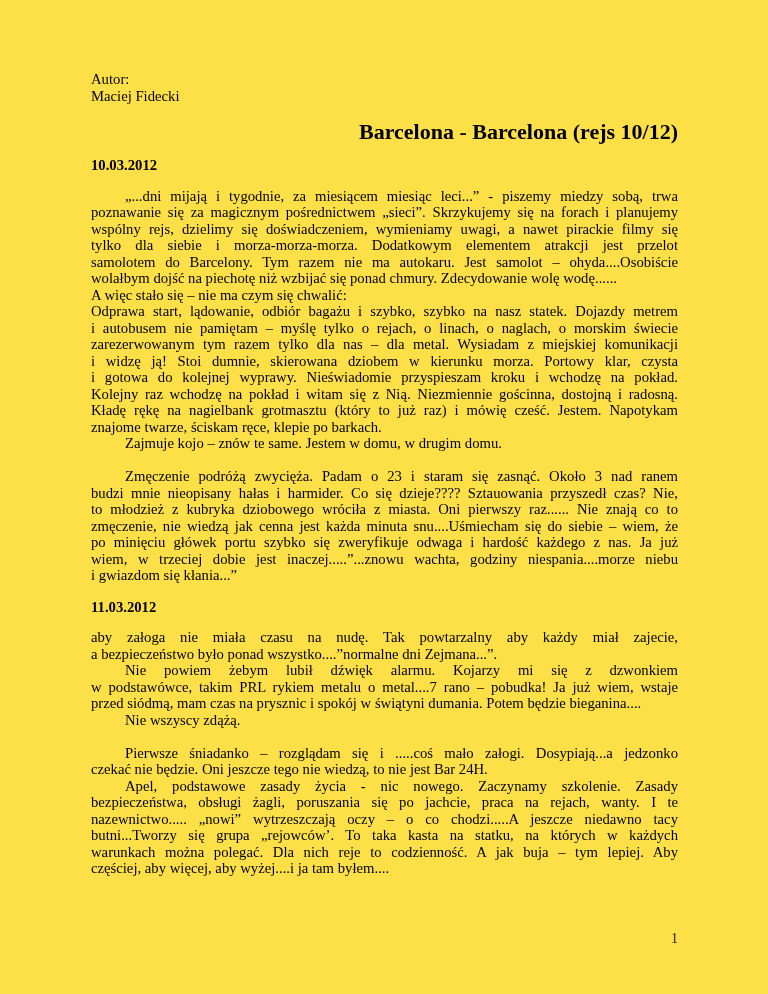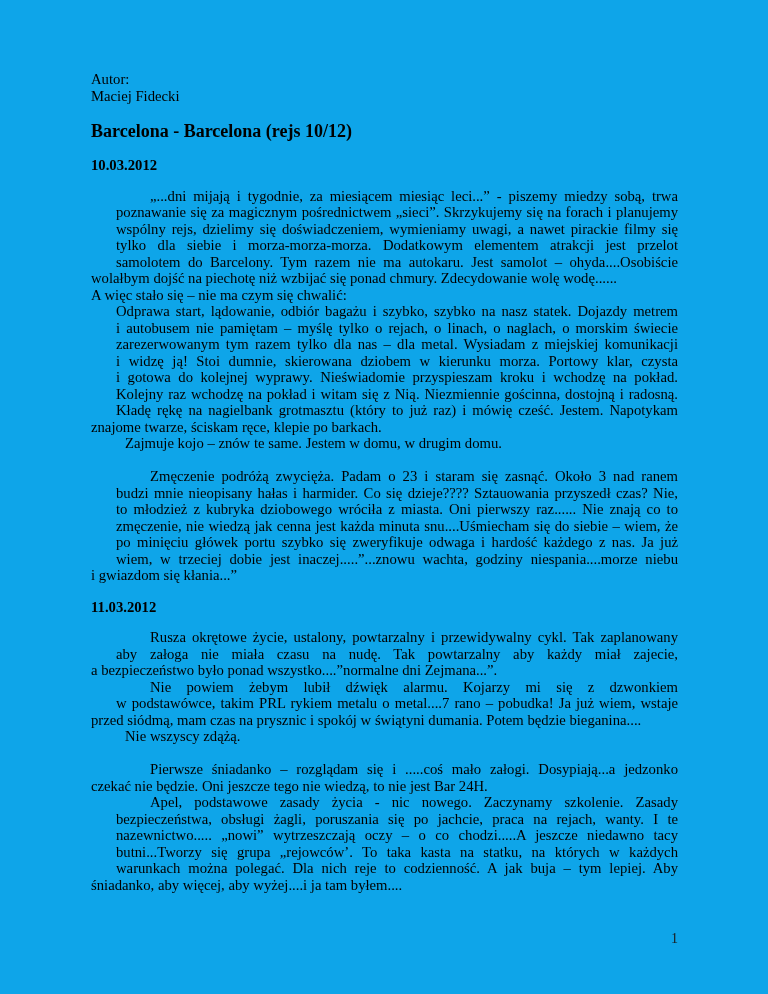--- a/index.html
+++ b/index.html
@@ -1,47 +1,47 @@
 <!DOCTYPE html>
 <html><head>
 <meta charset="utf-8">
 <style>
   html, body { margin: 0; padding: 0; background: #ffffff; }
   .page {
     position: relative;
     width: 768px;
     height: 994px;
-    background: #0ea5e9;
+    background: #fde047;
     color: #000000;
     font-family: "Liberation Serif", "DejaVu Serif", serif;
     font-size: 14.7px;
     overflow: hidden;
   }
   .content {
     position: absolute;
     left: 91px;
     top: 71px;
     width: 587px;
   }
   .ln { line-height: 16.5px; }
   .title {
-    font-size: 18px;
+    font-size: 22px;
     font-weight: bold;
-    text-align: left;
+    text-align: right;
     margin: 17px 0 0 0;
     line-height: 21px;
   }
   .date-heading {
     font-weight: bold;
     line-height: 16.5px;
     margin: 15px 0 14px 0;
   }
   .para { margin: 0; }
   .para.space { margin-top: 16.5px; }
-  .para .ln.just { text-align: justify; text-align-last: justify; margin-left: 25px; }
+  .para .ln.just { text-align: justify; text-align-last: justify; }
   .para .ln.ind { text-indent: 34px; }
   .footer {
     position: absolute;
     top: 931px;
     left: 91px;
     width: 587px;
     text-align: right;
     font-size: 14px;
     line-height: 16px;
     color: #1a1a1a;
@@ -85,21 +85,20 @@
           <div class="ln just ind">Zmęczenie podróżą zwycięża. Padam o 23 i staram się zasnąć. Około 3 nad ranem</div>
           <div class="ln just">budzi mnie nieopisany hałas i harmider. Co się dzieje???? Sztauowania przyszedł czas? Nie,</div>
           <div class="ln just">to młodzież z kubryka dziobowego wróciła z miasta. Oni pierwszy raz...... Nie znają co to</div>
           <div class="ln just">zmęczenie, nie wiedzą jak cenna jest każda minuta snu....Uśmiecham się do siebie – wiem, że</div>
           <div class="ln just">po minięciu główek portu szybko się zweryfikuje odwaga i hardość każdego z nas. Ja już</div>
           <div class="ln just">wiem, w trzeciej dobie jest inaczej.....”...znowu wachta, godziny niespania....morze niebu</div>
           <div class="ln">i gwiazdom się kłania...”</div>
         </div>
         <div class="date-heading">11.03.2012</div>
         <div class="para">
-          <div class="ln just ind">Rusza okrętowe życie, ustalony, powtarzalny i przewidywalny cykl. Tak zaplanowany</div>
           <div class="ln just">aby załoga nie miała czasu na nudę. Tak powtarzalny aby każdy miał zajecie,</div>
           <div class="ln">a bezpieczeństwo było ponad wszystko....”normalne dni Zejmana...”.</div>
         </div>
         <div class="para">
           <div class="ln just ind">Nie powiem żebym lubił dźwięk alarmu. Kojarzy mi się z dzwonkiem</div>
           <div class="ln just">w podstawówce, takim PRL rykiem metalu o metal....7 rano – pobudka! Ja już wiem, wstaje</div>
           <div class="ln">przed siódmą, mam czas na prysznic i spokój w świątyni dumania. Potem będzie bieganina....</div>
         </div>
         <div class="para">
           <div class="ln ind">Nie wszyscy zdążą.</div>
@@ -107,18 +106,18 @@
         <div class="para space">
           <div class="ln just ind">Pierwsze śniadanko – rozglądam się i .....coś mało załogi. Dosypiają...a jedzonko</div>
           <div class="ln">czekać nie będzie. Oni jeszcze tego nie wiedzą, to nie jest Bar 24H.</div>
         </div>
         <div class="para">
           <div class="ln just ind">Apel, podstawowe zasady życia - nic nowego. Zaczynamy szkolenie. Zasady</div>
           <div class="ln just">bezpieczeństwa, obsługi żagli, poruszania się po jachcie, praca na rejach, wanty. I te</div>
           <div class="ln just">nazewnictwo..... „nowi” wytrzeszczają oczy – o co chodzi.....A jeszcze niedawno tacy</div>
           <div class="ln just">butni...Tworzy się grupa „rejowców’. To taka kasta na statku, na których w każdych</div>
           <div class="ln just">warunkach można polegać. Dla nich reje to codzienność. A jak buja – tym lepiej. Aby</div>
-          <div class="ln">śniadanko, aby więcej, aby wyżej....i ja tam byłem....</div>
+          <div class="ln">częściej, aby więcej, aby wyżej....i ja tam byłem....</div>
         </div>
       </div>
   </div>
   <div class="footer">1</div>
 </div>
 
 </body></html>

